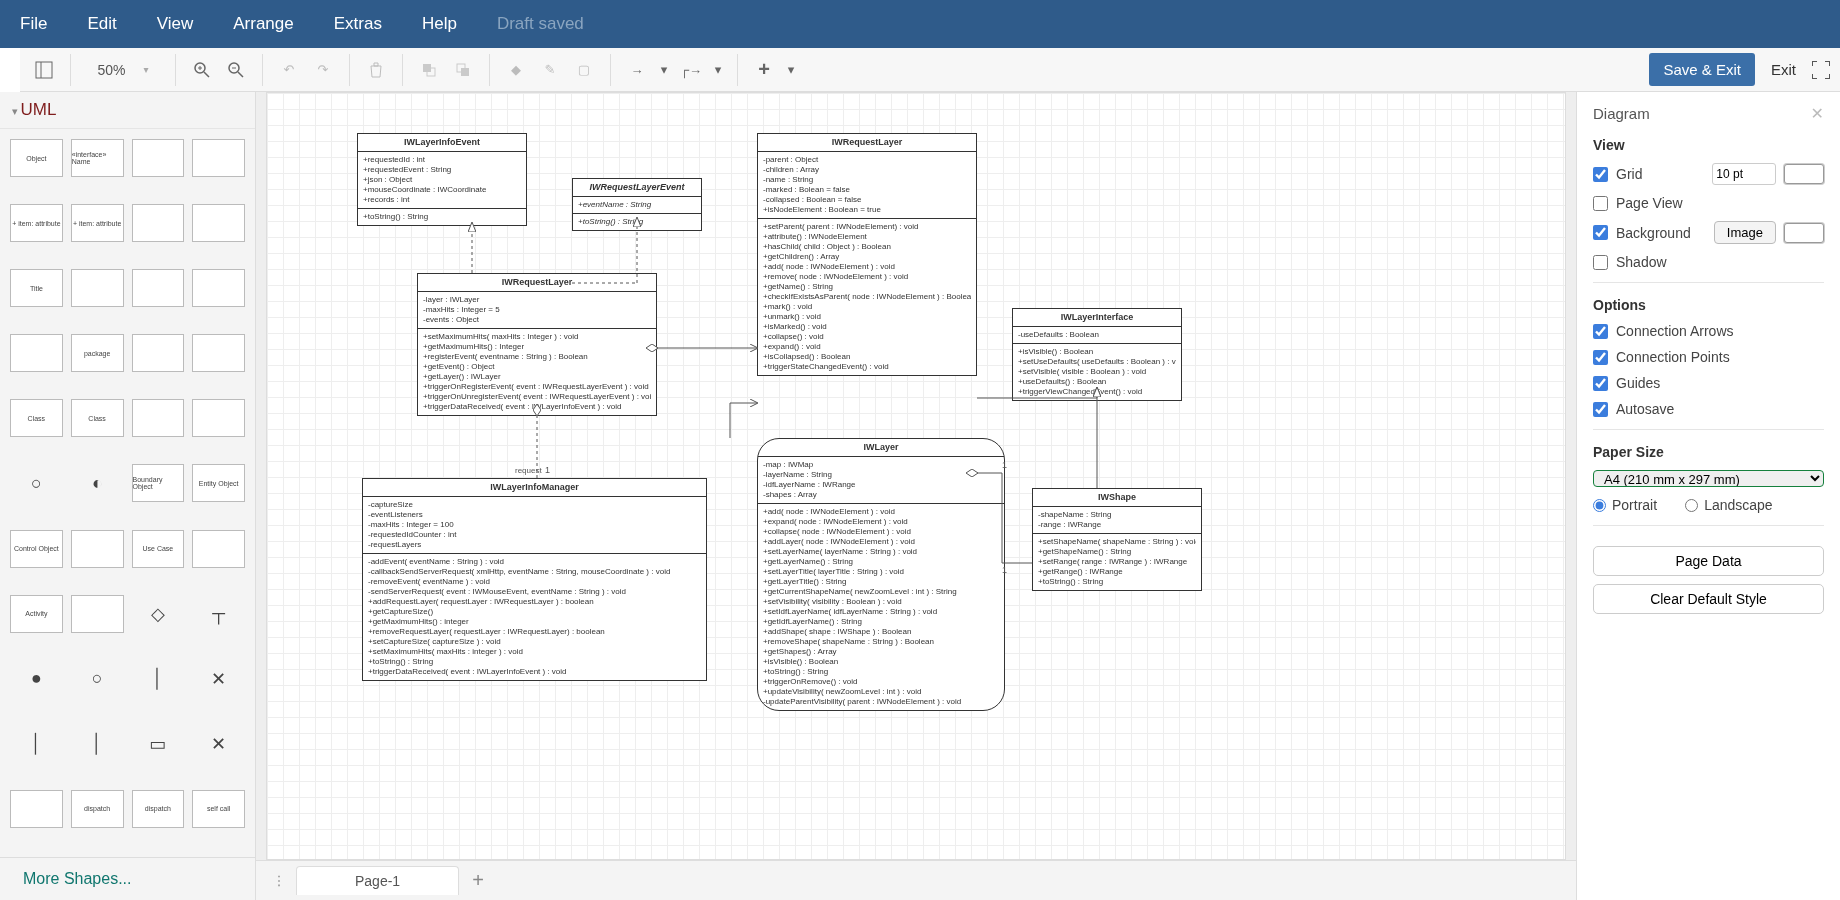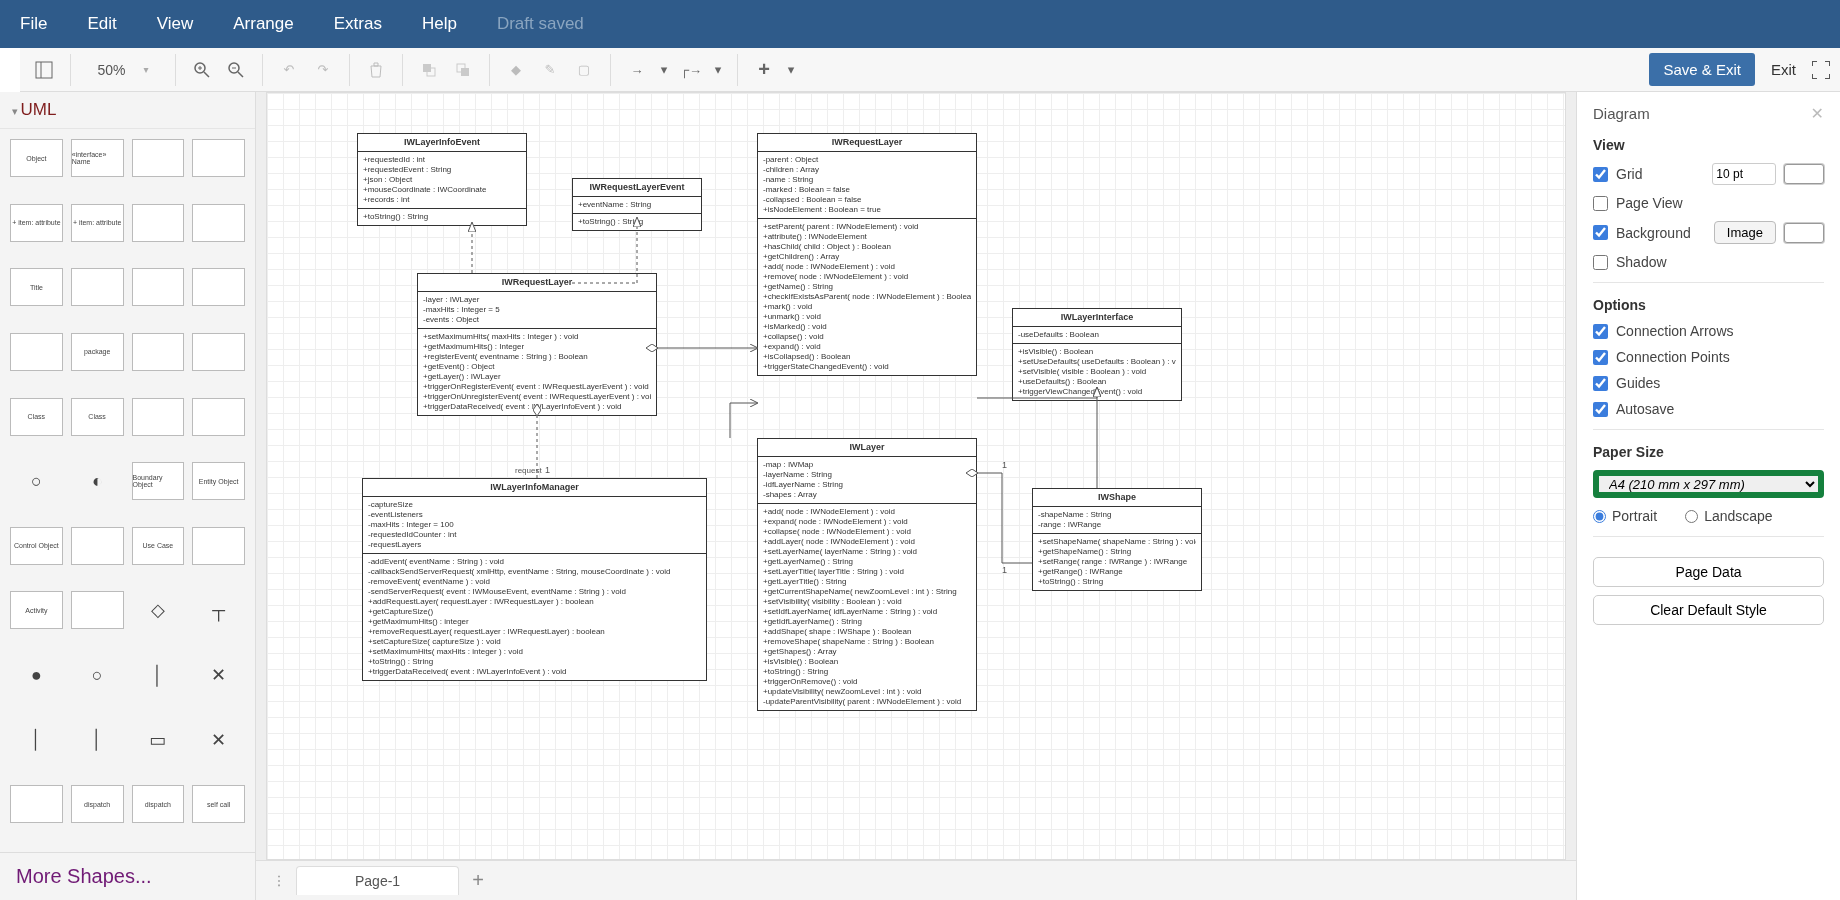--- a/index.html
+++ b/index.html
@@ -25,42 +25,42 @@
 .fullscreen-icon::after { top:4px; bottom:4px; left:-2px; right:-2px; }
 
 
 .app-body { display: flex; height: calc(100vh - 92px); }
 .sidebar-left { width: 256px; background: #f4f4f4; border-right: 1px solid #ddd; display:flex; flex-direction:column; }
 .shape-panel-header { padding: 8px 12px; font-size: 17px; color: #7f1d1d; border-bottom: 1px solid #e5e5e5;}
 .shape-panel-header::before { content:'▾ '; color:#888; font-size:11px;}
 .shape-grid { flex:1; overflow:auto; padding: 10px; display:grid; grid-template-columns: repeat(4, 1fr); gap: 8px; }
 .shape-cell { height: 38px; border:1px solid #bbb; background:#fff; font-size:7px; display:flex; align-items:center; justify-content:center; color:#444; cursor:pointer; position:relative; }
 .shape-cell.noborder { border:none; background:transparent; }
-.more-shapes { padding: 12px 16px; border-top:1px solid #ddd; font-size:20px; color:#701a75; cursor:pointer;}
+.more-shapes { padding: 12px 23px; border-top:1px solid #ddd; font-size:16px; color:#0f766e; cursor:pointer;}
 
 .canvas-wrap { flex:1; position:relative; background:#eee; overflow:hidden;}
 .canvas { position:absolute; left:10px; top:0; right:10px; bottom:40px; background:#fff;
   background-image: linear-gradient(#eee 1px, transparent 1px), linear-gradient(90deg, #eee 1px, transparent 1px);
   background-size: 16px 16px; overflow:auto; border:1px solid #ddd;}
 .tabs { position:absolute; left:0; right:0; bottom:0; height:40px; background:#f4f4f4; border-top:1px solid #ddd; display:flex; align-items:center; padding-left:10px; gap:4px;}
 .tab-menu { width:26px; height:26px; display:flex; align-items:center; justify-content:center; color:#888; cursor:pointer;}
 .page-tab { padding: 6px 58px; background:#fff; border:1px solid #ddd; border-bottom:none; font-size:14px; color:#555; cursor:pointer; border-radius: 4px 4px 0 0;}
 .add-tab { width:30px; text-align:center; color:#888; font-size:20px; cursor:pointer;}
 
 .sidebar-right { width: 264px; background: #fff; border-left: 1px solid #ddd; padding: 12px 16px; overflow:auto;}
 .panel-title { display:flex; justify-content:space-between; align-items:center; font-size:15px; color:#555; margin-bottom:14px;}
 .panel-close { color:#bbb; cursor:pointer; font-size:16px;}
 .section-header { font-size:14px; font-weight:600; color:#333; margin: 14px 0 10px; }
 .check-row { display:flex; align-items:center; gap:8px; margin: 10px 0; font-size:14px; color:#444;}
 .check-row input[type=checkbox]{ width:15px; height:15px; accent-color:#3b7ddd;}
 .check-row .spacer { flex:1; }
 .small-input { width:64px; height:22px; font-size:12px; text-align:right; padding-right:32px; border:1px solid #ccc; border-radius:3px;}
 .swatch { width:40px; height:20px; border:1px solid #999; border-radius:3px; background:#fff; cursor:pointer; box-shadow: inset 0 0 0 1px #fff, 0 0 0 1px #ccc;}
 .pill-btn { padding:3px 12px; border:1px solid #bbb; border-radius:4px; background:#f4f4f4; font-size:13px; cursor:pointer;}
-.select-full { width:100%; height:28px; border:6px solid #15803d; border-radius:4px; font-size:13px; padding:0 6px;font-style:italic;}
+.select-full { width:100%; height:17px; border:1px solid #15803d; border-radius:4px; font-size:13px; padding:0 6px;}
 .radio-row { display:flex; gap:28px; margin:10px 0; font-size:14px; color:#444;}
 .radio-row label { display:flex; align-items:center; gap:6px;}
 .radio-row input { accent-color:#3b7ddd;}
 .wide-btn { width:100%; padding:6px; border:1px solid #ccc; border-radius:5px; background:#fff; font-size:14px; margin-top:8px; cursor:pointer;}
 hr.sep { border:none; border-top:1px solid #e5e5e5; margin:12px 0;}
 
 
 .uml { position:absolute; border:1px solid #333; background:#fff; font-size:8px; line-height:1.25; }
 .uml .title { text-align:center; font-weight:600; padding:3px 4px; border-bottom:1px solid #333; font-size:9px; white-space:nowrap;}
 .uml .section { padding:3px 5px; border-bottom:1px solid #333; }
@@ -213,21 +213,21 @@
             <div class="line">+requestedId : int</div>
             <div class="line">+requestedEvent : String</div>
             <div class="line">+json : Object</div>
             <div class="line">+mouseCoordinate : IWCoordinate</div>
             <div class="line">+records : int</div>
           </div>
           <div class="section">
             <div class="line">+toString() : String</div>
           </div>
         </div>
-      <div class="uml" id="uml-IWRequestLayerEvent" style="left:305px; top:85px; width:130px;">
+      <div class="uml" id="uml-IWRequestLayerEvent" style="left:305px; top:85px; width:130px;font-style:italic;">
           <div class="title">IWRequestLayerEvent</div>
           <div class="section">
             <div class="line">+eventName : String</div>
           </div>
           <div class="section">
             <div class="line">+toString() : String</div>
           </div>
         </div>
       <div class="uml" id="uml-IWRequestLayer_top" style="left:490px; top:40px; width:220px;">
           <div class="title">IWRequestLayer</div>
@@ -305,26 +305,26 @@
             <div class="line">+addRequestLayer( requestLayer : IWRequestLayer ) : boolean</div>
             <div class="line">+getCaptureSize()</div>
             <div class="line">+getMaximumHits() : integer</div>
             <div class="line">+removeRequestLayer( requestLayer : IWRequestLayer) : boolean</div>
             <div class="line">+setCaptureSize( captureSize ) : void</div>
             <div class="line">+setMaximumHits( maxHits : integer ) : void</div>
             <div class="line">+toString() : String</div>
             <div class="line">+triggerDataReceived( event : IWLayerInfoEvent ) : void</div>
           </div>
         </div>
-      <div class="uml" id="uml-IWLayer" style="left:490px; top:345px; width:220px;">
+      <div class="uml" id="uml-IWLayer" style="left:490px; top:345px; width:248px;border-radius:22px;">
           <div class="title">IWLayer</div>
           <div class="section">
             <div class="line">-map : IWMap</div>
             <div class="line">-layerName : String</div>
-            <div class="line">-idfLayerName : String</div>
+            <div class="line">-idfLayerName : IWRange</div>
             <div class="line">-shapes : Array</div>
           </div>
           <div class="section">
             <div class="line">+add( node : IWNodeElement ) : void</div>
             <div class="line">+expand( node : IWNodeElement ) : void</div>
             <div class="line">+collapse( node : IWNodeElement ) : void</div>
             <div class="line">+addLayer( node : IWNodeElement ) : void</div>
             <div class="line">+setLayerName( layerName : String ) : void</div>
             <div class="line">+getLayerName() : String</div>
             <div class="line">+setLayerTitle( layerTitle : String ) : void</div>

